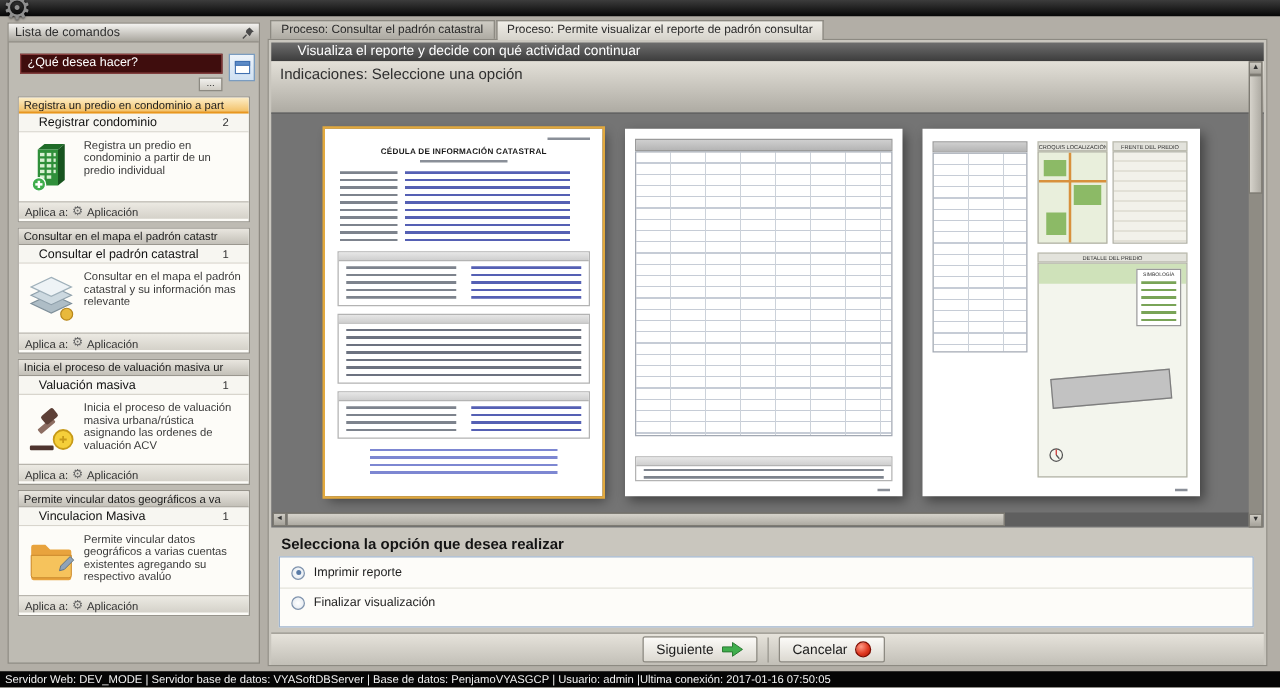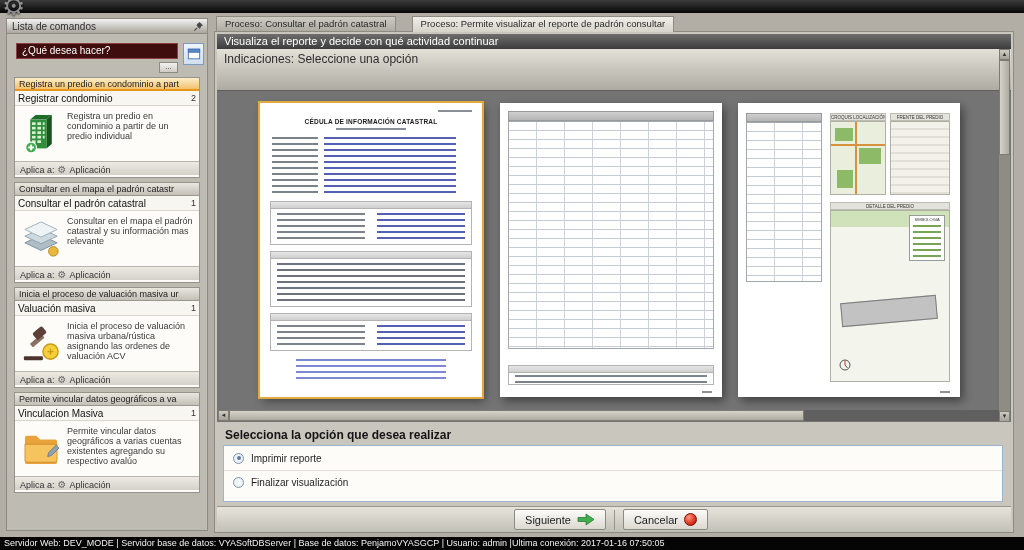--- a/index.html
+++ b/index.html
@@ -15,34 +15,34 @@
   .sidebar{position:absolute;left:6px;top:18px;width:202px;height:513px;background:#bebbb3;border:1px solid #8d8a82}
   .sb-header{position:absolute;top:0;left:0;right:0;height:15px;background:linear-gradient(#f4f3f0,#a9a69e);border-bottom:1px solid #8d8a82;font-size:10px;color:#2e2e2e;line-height:15px;padding-left:5px}
   .sb-pin{position:absolute;right:3px;top:2px;cursor:pointer}
   .search-box{position:absolute;left:9px;top:24px;width:162px;height:16px;background:#3f0d0d;border:1px solid #8a4040;color:#fff;font-size:10px;line-height:14px;padding-left:5px;overflow:hidden;white-space:nowrap}
   .dots-btn{position:absolute;left:152px;top:43px;width:19px;height:11px;background:linear-gradient(#f2f1ee,#cfccc4);border:1px solid #8d8a82;font-size:8px;line-height:8px;text-align:center;color:#333;cursor:pointer}
   .win-btn{position:absolute;left:176px;top:24px;width:21px;height:22px;background:linear-gradient(#eef4fb,#cfe0f2);border:1px solid #7a9cc0;display:flex;align-items:center;justify-content:center;cursor:pointer}
   .cards{position:absolute;left:7px;right:7px;top:58px}
   .card{background:#fcfbf7;border:1px solid #97948c;margin-bottom:4px;height:101px;position:relative;overflow:hidden;cursor:pointer}
   .card-h{height:13px;font-size:9px;line-height:13px;padding-left:4px;color:#1c1c1c;white-space:nowrap;overflow:hidden;background:linear-gradient(#e9e6df,#c3c0b8);border-bottom:1px solid #9a978f}
   .card-h.accent{background:linear-gradient(#fdeec8,#f3c26a);border-bottom:2px solid #e8971e}
-  .card-n{height:15px;display:flex;justify-content:space-between;align-items:center;padding:0 3px;font-size:10px;color:#111;background:#f7f6f1;border-bottom:1px solid #d8d5cd;white-space:nowrap;overflow:hidden}
+  .card-n{height:15px;display:flex;justify-content:space-between;align-items:center;padding:0 16px;font-size:10px;color:#111;background:#f7f6f1;border-bottom:1px solid #d8d5cd;white-space:nowrap;overflow:hidden}
   .card-n .cnt{font-size:9px;color:#333}
   .card-b{height:55px;display:flex;gap:4px;padding:3px 4px;background:#fdfcf8}
   .cicon{flex:0 0 44px;display:flex;align-items:center;justify-content:center}
   .cdesc{font-size:9px;color:#3a3a3a;line-height:1.12;overflow:hidden;padding-top:2px}
   .card-f{height:14px;display:flex;align-items:flex-end;gap:3px;font-size:9px;color:#333;background:linear-gradient(#eceae3,#d4d1c9);border-top:1px solid #b8b5ad;padding-left:5px}
   .gear-sm{font-size:10px;color:#6a6a6a;line-height:1}
 
   
-  .tabs{position:absolute;left:216px;top:16px;height:16px;display:flex;gap:16px;z-index:5}
+  .tabs{position:absolute;left:216px;top:16px;height:16px;display:flex;gap:1px;z-index:5}
   .tab{height:15px;background:linear-gradient(#cfccc4,#aeaba3);border:1px solid #8d8a82;border-bottom:none;font-size:9.5px;color:#2a2a2a;line-height:14px;padding:0 8px;white-space:nowrap;cursor:pointer}
   .tab.active{background:linear-gradient(#f0eee8,#d6d3cb);height:16px;position:relative;z-index:6}
   .content{position:absolute;left:214px;top:31px;width:800px;height:502px;background:#c9c6be;border:1px solid #8d8a82}
-  .proc-header{position:absolute;top:2px;left:2px;right:2px;height:15px;background:linear-gradient(#6e6e6e,#3c3c3c);color:#fff;font-size:11px;line-height:15px;padding-left:7px}
+  .proc-header{position:absolute;top:2px;left:2px;right:2px;height:15px;background:linear-gradient(#6e6e6e,#3c3c3c);color:#fff;font-size:11px;line-height:15px;padding-left:21px}
   .indications{position:absolute;top:17px;left:2px;right:2px;height:41px;background:linear-gradient(#e3e0d8,#aeaba3);font-size:12px;color:#2e2e2e;padding:3px 0 0 7px}
   .viewer{position:absolute;top:58px;left:2px;right:2px;height:332px;background:#747474;border-top:1px solid #5e5e5e;overflow:hidden}
 
   
   .page{position:absolute;top:12px;width:222px;height:294px;background:#fff;box-shadow:3px 4px 9px rgba(0,0,0,.45)}
   .page.p1{left:43px;outline:2px solid #e2a93e}
   .page.p2{left:283px}
   .page.p3{left:521px}
   .p1-title{position:absolute;top:15px;left:0;right:0;text-align:center;font-size:6.5px;font-weight:bold;color:#1a1a1a;letter-spacing:.2px}
   .sim{position:absolute;background-image:repeating-linear-gradient(to bottom,var(--c,#8a8f98) 0 2px,transparent 2px 6px)}

